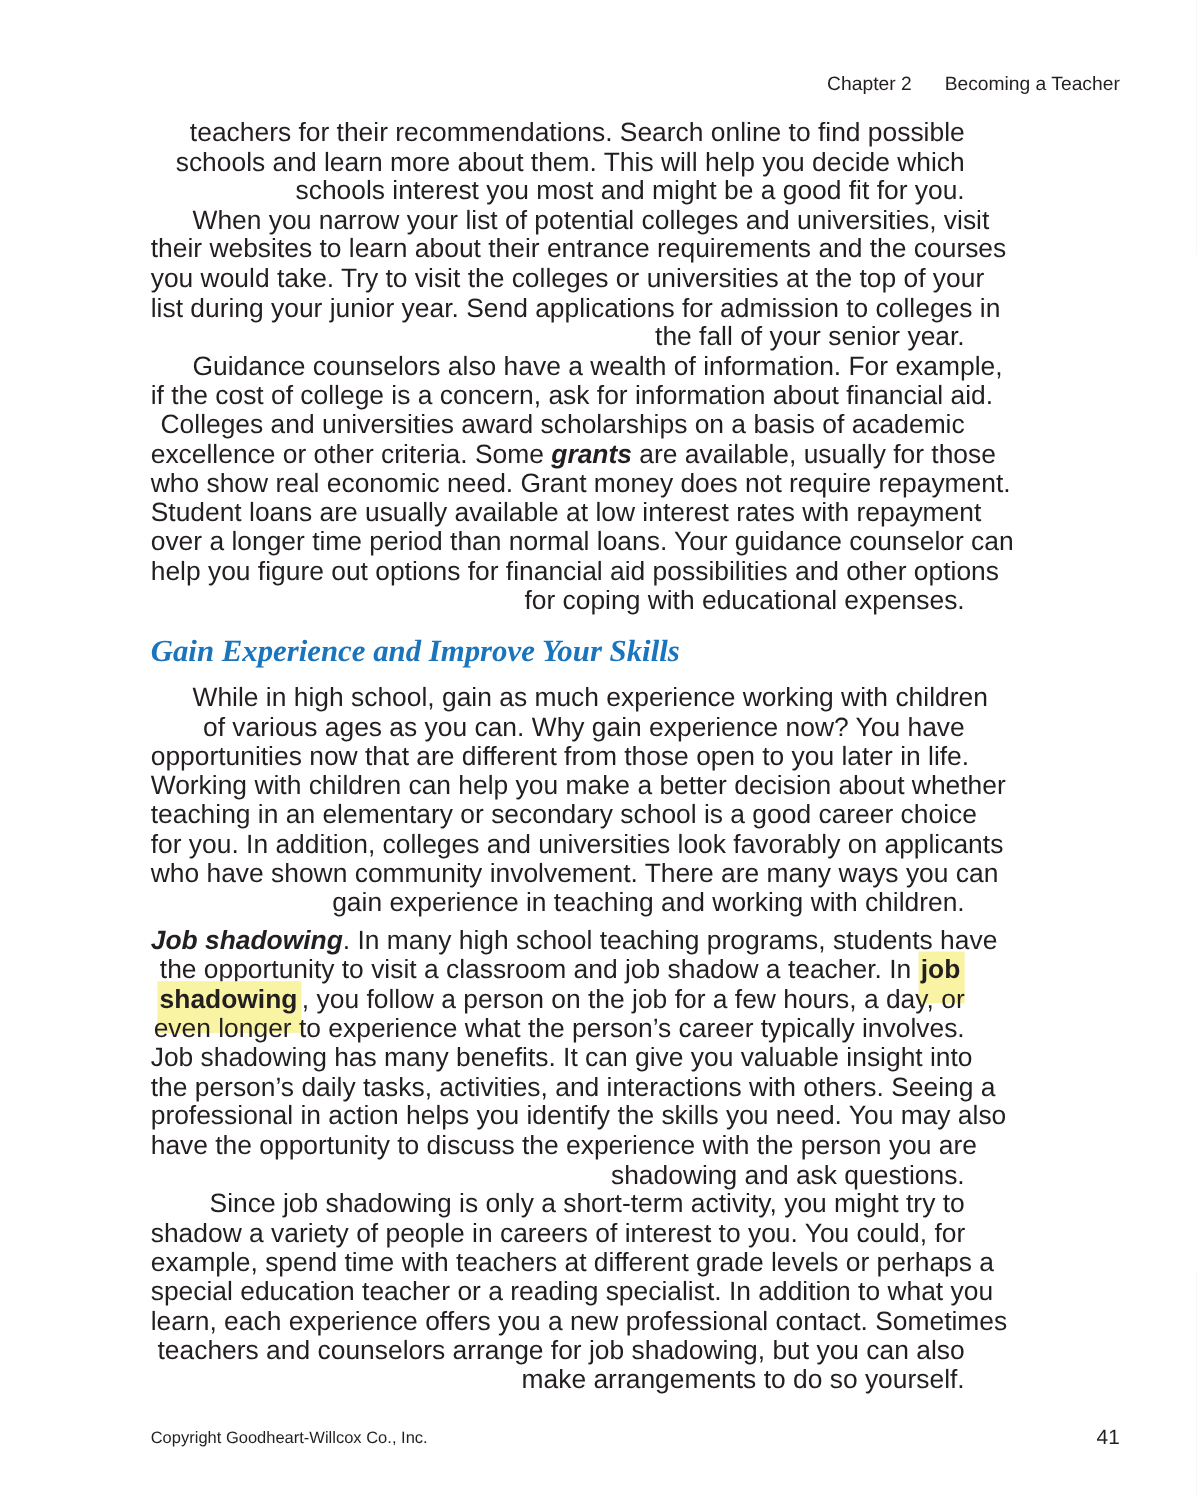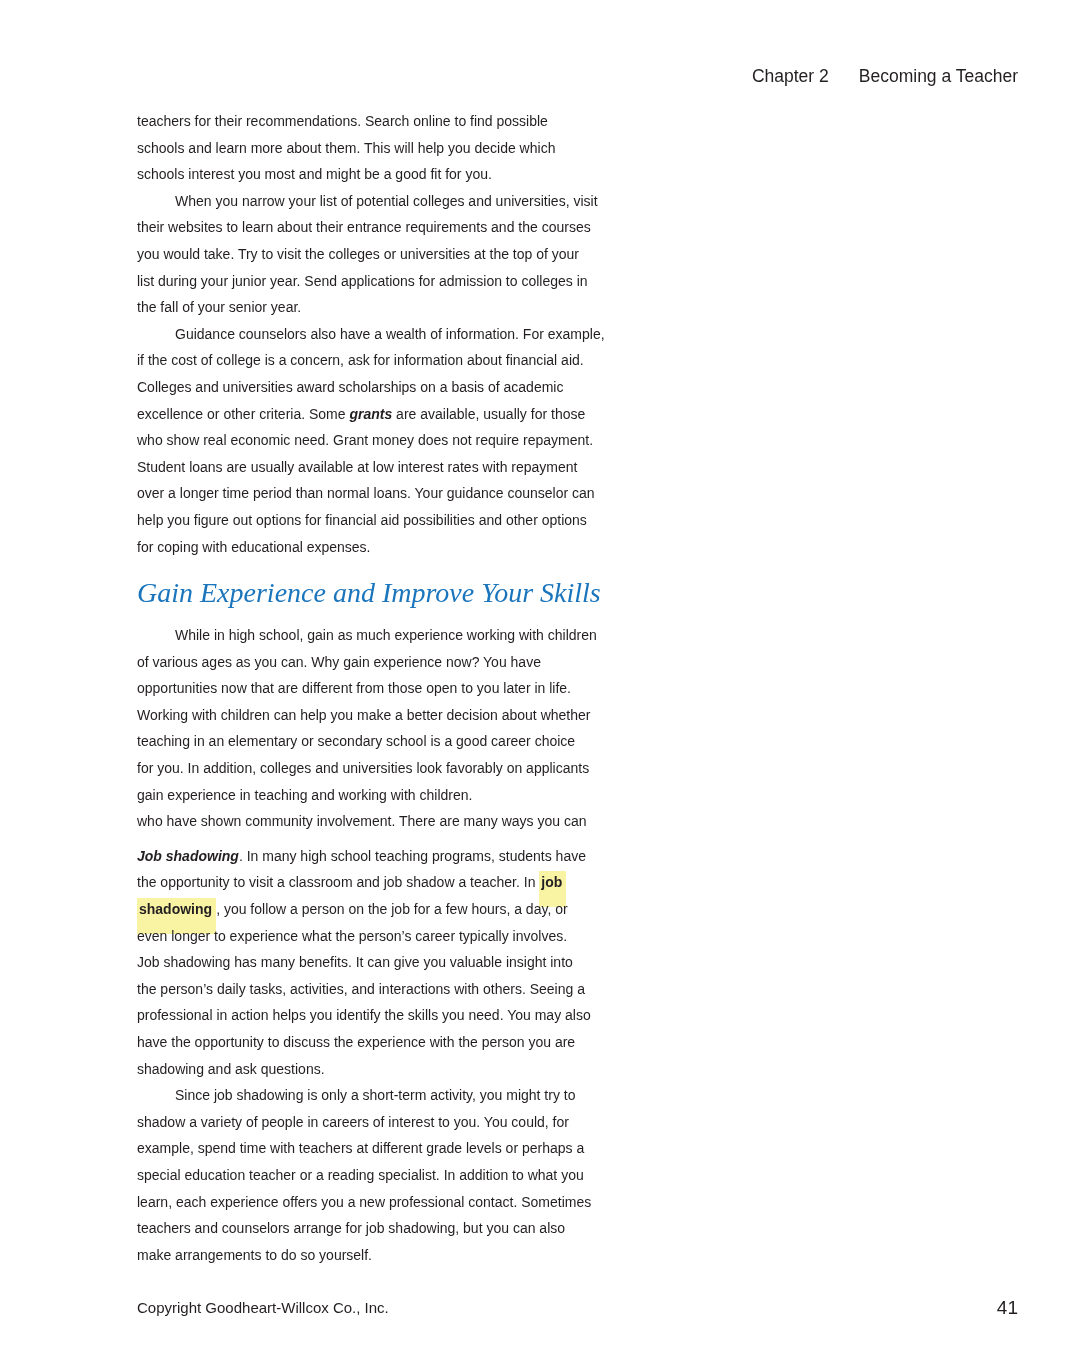--- a/index.html
+++ b/index.html
@@ -23,37 +23,38 @@
     white-space: pre;
   }
   .page-header .chapter-label { margin-right: 30px; }
   .content-column {
     position: absolute;
     left: 137px;
     top: 108px;
     width: 740px;
   }
   .para .line {
-    font-size: 14px;
+    font-size: 24px;
     line-height: 26.6px;
     height: 26.6px;
     white-space: pre;
+    text-align: right;
   }
   .para.indent .line:first-child { text-indent: 38px; }
   .para.gap { margin-top: 8px; }
   .bi { font-weight: bold; font-style: italic; }
   .hl {
     background: var(--highlight-yellow, #f9f3a4);
     font-weight: bold;
     padding: 3px 4px 17px 2px;
   }
   h2.section-heading {
     font-family: "Liberation Serif", serif;
     font-style: italic;
-    font-weight: normal;
+    font-weight: bold;
     color: var(--heading-blue, #1a75bc);
     font-size: 28px;
     line-height: 34px;
     margin: 16px 0 12px 0;
   }
   .page-footer-copyright {
     position: absolute;
     left: 137px;
     top: 1299px;
     font-size: 15px;
@@ -101,22 +102,22 @@
         <div class="line"><span>for coping with educational expenses.</span></div>
       </div>
       <h2 class="section-heading">Gain Experience and Improve Your Skills</h2>
       <div class="para indent">
         <div class="line"><span>While in high school, gain as much experience working with children</span></div>
         <div class="line"><span>of various ages as you can. Why gain experience now? You have</span></div>
         <div class="line"><span>opportunities now that are different from those open to you later in life.</span></div>
         <div class="line"><span>Working with children can help you make a better decision about whether</span></div>
         <div class="line"><span>teaching in an elementary or secondary school is a good career choice</span></div>
         <div class="line"><span>for you. In addition, colleges and universities look favorably on applicants</span></div>
+        <div class="line"><span>who have shown community involvement. There are many ways you can</span></div>
         <div class="line"><span>gain experience in teaching and working with children.</span></div>
-        <div class="line"><span>who have shown community involvement. There are many ways you can</span></div>
       </div>
       <div class="para gap">
         <div class="line"><span class="bi">Job shadowing</span><span>. In many high school teaching programs, students have</span></div>
         <div class="line"><span>the opportunity to visit a classroom and job shadow a teacher. In </span><span class="hl">job</span></div>
         <div class="line"><span class="hl">shadowing</span><span>, you follow a person on the job for a few hours, a day, or</span></div>
         <div class="line"><span>even longer to experience what the person’s career typically involves.</span></div>
         <div class="line"><span>Job shadowing has many benefits. It can give you valuable insight into</span></div>
         <div class="line"><span>the person’s daily tasks, activities, and interactions with others. Seeing a</span></div>
         <div class="line"><span>professional in action helps you identify the skills you need. You may also</span></div>
         <div class="line"><span>have the opportunity to discuss the experience with the person you are</span></div>

